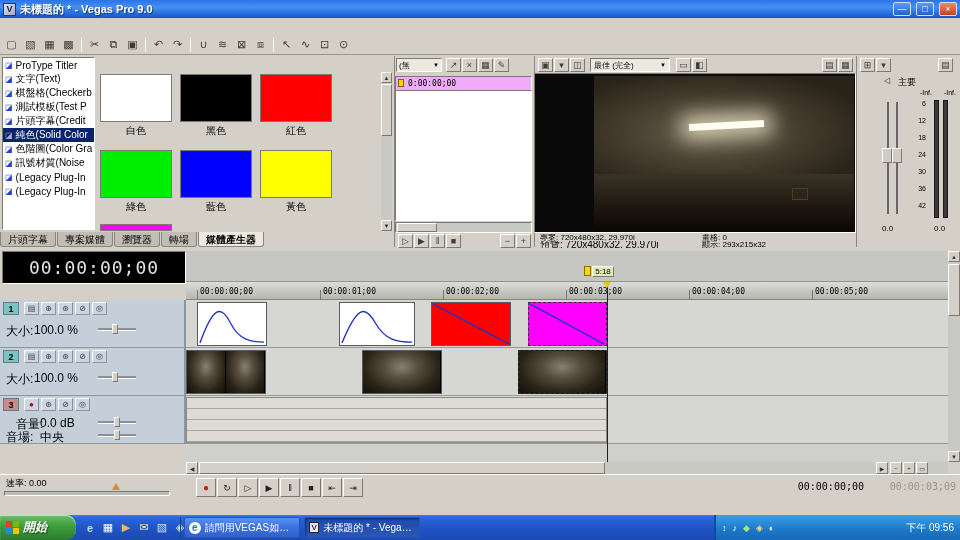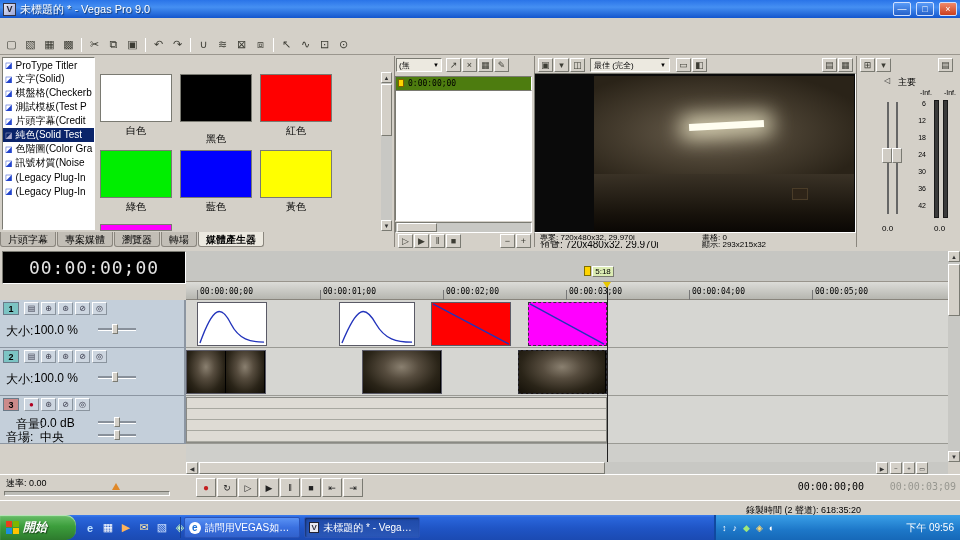--- a/index.html
+++ b/index.html
@@ -5,21 +5,21 @@
 *{margin:0;padding:0;box-sizing:border-box}
 body{background:#555}
 #root{position:relative;width:960px;height:540px;overflow:hidden;background:#d4d0c8;font-family:"Liberation Sans",sans-serif;font-size:11px;color:#000}
 .abs{position:absolute}
 .out{border:1px solid;border-color:#fff #7a7a72 #7a7a72 #fff}
 .in{border:1px solid;border-color:#7a7a72 #fff #fff #7a7a72}
 .mono{font-family:"DejaVu Sans Mono",monospace}
 .nowrap{white-space:nowrap;overflow:hidden;text-overflow:ellipsis}
 
 .titlebar{left:0;top:0;width:960px;height:18px;background:linear-gradient(180deg,#2a74e8,#458ff2 40%,#1356cd);display:flex;align-items:center;padding:0 3px;gap:4px}
-.titlebar .t{color:#fff;font-weight:normal;font-size:11px;flex:1;text-shadow:1px 1px 1px rgba(0,0,0,.5)}
+.titlebar .t{color:#fff;font-weight:bold;font-size:11px;flex:1;text-shadow:1px 1px 1px rgba(0,0,0,.5)}
 .appicon{width:13px;height:13px;background:linear-gradient(135deg,#e8e8f4,#9aa6d8);border:1px solid #334;color:#223;font-size:9px;font-weight:bold;display:flex;align-items:center;justify-content:center}
 .wbtn{width:18px;height:14px;border-radius:2px;margin-left:1px;display:flex;align-items:center;justify-content:center;font-size:9px;color:#fff;background:linear-gradient(180deg,#5a9cf8,#2561c9);border:1px solid #cfe0ff}
 .wbtn.close{background:linear-gradient(180deg,#f08a6a,#c93f1f)}
 .menubar{left:0;top:18px;width:960px;height:17px;display:flex;align-items:center;border-bottom:1px solid #b8b4ac}
 .menubar span{padding:0 8px;font-size:11px}
 .toolbar{left:0;top:35px;width:960px;height:20px;display:flex;align-items:center;border-bottom:1px solid #9a968e;padding-left:2px}
 .ic{width:19px;height:17px;display:flex;align-items:center;justify-content:center;font-size:11px;color:#3c3c34}
 .ic14{width:15px;height:14px;display:flex;align-items:center;justify-content:center;font-size:9px;color:#3c3c34;background:#d4d0c8}
 .sep{width:1px;height:14px;background:#96928a;border-right:1px solid #fff;margin:0 3px}
 
@@ -99,37 +99,37 @@
     <span class="ic">⊙</span>
   </div>
 
   <div class="abs genlist in">
     <div class="genitem">
         <span class="pi">◪</span>
         <span>ProType Titler</span>
       </div>
     <div class="genitem">
         <span class="pi">◪</span>
-        <span>文字(Solid)</span>
+        <span>文字(Text)</span>
       </div>
     <div class="genitem">
         <span class="pi">◪</span>
         <span>棋盤格(Checkerb</span>
       </div>
     <div class="genitem">
         <span class="pi">◪</span>
         <span>測試模板(Test P</span>
       </div>
     <div class="genitem">
         <span class="pi">◪</span>
         <span>片頭字幕(Credit</span>
       </div>
     <div class="genitem sel">
         <span class="pi" style="color:#aac">◪</span>
-        <span>純色(Solid Test</span>
+        <span>純色(Solid Color</span>
       </div>
     <div class="genitem">
         <span class="pi">◪</span>
         <span>色階圖(Color Gra</span>
       </div>
     <div class="genitem">
         <span class="pi">◪</span>
         <span>訊號材質(Noise</span>
       </div>
     <div class="genitem">
@@ -140,21 +140,21 @@
         <span class="pi">◪</span>
         <span>(Legacy Plug-In</span>
       </div>
   </div>
 
 
   <div class="abs sw" style="left: 100px; top: 74px; width: 72px; height: 48px; background-color: rgb(255, 255, 255);"></div>
   <div class="abs sw" style="left: 180px; top: 74px; width: 72px; height: 48px; background-color: rgb(0, 0, 0);"></div>
   <div class="abs sw" style="left: 260px; top: 74px; width: 72px; height: 48px; background-color: rgb(255, 0, 0);"></div>
   <div class="abs swname" style="left:100px;top:124px;width:72px">白色</div>
-  <div class="abs swname" style="left:180px;top:132px;width:72px">黑色</div>
+  <div class="abs swname" style="left:180px;top:124px;width:72px">黑色</div>
   <div class="abs swname" style="left:260px;top:124px;width:72px">紅色</div>
 
   <div class="abs sw" style="left: 100px; top: 150px; width: 72px; height: 48px; background-color: rgb(0, 238, 0);"></div>
   <div class="abs sw" style="left: 180px; top: 150px; width: 72px; height: 48px; background-color: rgb(0, 0, 255);"></div>
   <div class="abs sw" style="left: 260px; top: 150px; width: 72px; height: 48px; background-color: rgb(255, 255, 0);"></div>
   <div class="abs swname" style="left:100px;top:200px;width:72px">綠色</div>
   <div class="abs swname" style="left:180px;top:200px;width:72px">藍色</div>
   <div class="abs swname" style="left:260px;top:200px;width:72px">黃色</div>
 
   <div class="abs sw" style="left: 100px; top: 224px; width: 72px; height: 7px; background-color: rgb(255, 0, 255);"></div>
@@ -175,21 +175,21 @@
 
   <div class="abs" style="left:394px;top:56px;width:140px;height:191px;border-left:1px solid #8a867e"></div>
   <div class="abs in" style="left:396px;top:58px;width:46px;height:14px;background:#ece9e0;display:flex;align-items:center;justify-content:space-between;padding:0 2px">
     <span style="font-size:8px">(無</span>
       <span style="font-size:6px">▼</span>
   </div>
   <span class="abs ic14 out" style="left:446px;top:58px">↗</span>
   <span class="abs ic14 out" style="left:462px;top:58px">×</span>
   <span class="abs ic14 out" style="left:478px;top:58px">▦</span>
   <span class="abs ic14 out" style="left:494px;top:58px">✎</span>
-  <div class="abs in" style="left:395px;top:76px;width:137px;height:21px;background:#4d7c0f">
+  <div class="abs in" style="left:395px;top:76px;width:137px;height:21px;background:#f0abfc">
     <span class="abs" style="left:2px;top:2px;width:6px;height:8px;background:#ffd400;border:1px solid #806000"></span>
     <span class="abs mono" style="left:12px;top:2px;font-size:8px">0:00:00;00</span>
   </div>
   <div class="abs in" style="left:395px;top:90px;width:137px;height:131px;background:#fff"></div>
   <div class="abs in" style="left:395px;top:222px;width:137px;height:11px;background:#c8c8c4">
     <div class="out" style="position:absolute;left:1px;top:0;width:40px;height:9px;background:#d4d0c8"></div>
   </div>
   <span class="abs ic14 out" style="left:398px;top:234px">▷</span>
   <span class="abs ic14 out" style="left:414px;top:234px">▶</span>
   <span class="abs ic14 out" style="left:430px;top:234px">‖</span>
@@ -379,23 +379,20 @@
     <span class="transbtn">▷</span>
     <span class="transbtn">▶</span>
     <span class="transbtn">‖</span>
     <span class="transbtn">■</span>
     <span class="transbtn">⇤</span>
     <span class="transbtn">⇥</span>
   </div>
   <span class="abs mono" style="left:760px;top:481px;width:104px;font-size:10px;text-align:right">00:00:00;00</span>
   <span class="abs mono" style="left:868px;top:481px;width:88px;font-size:10px;text-align:right;color:#979790">00:00:03;09</span>
 
-  <div class="abs" style="left:0;top:500px;width:960px;height:15px;border-top:1px solid #fff">
-    <span class="abs" style="left:746px;top:3px;font-size:9px">錄製時間 (2 聲道): 618:35:20</span>
-  </div>
 
   <div class="abs taskbar">
     <div class="startbtn">
       <span class="flag">
         <i style="background:#e8401c"></i>
           <i style="background:#7db700"></i>
           <i style="background:#1a8fe0"></i>
           <i style="background:#ffc300"></i>
       </span>
       <span class="txt">開始</span>

